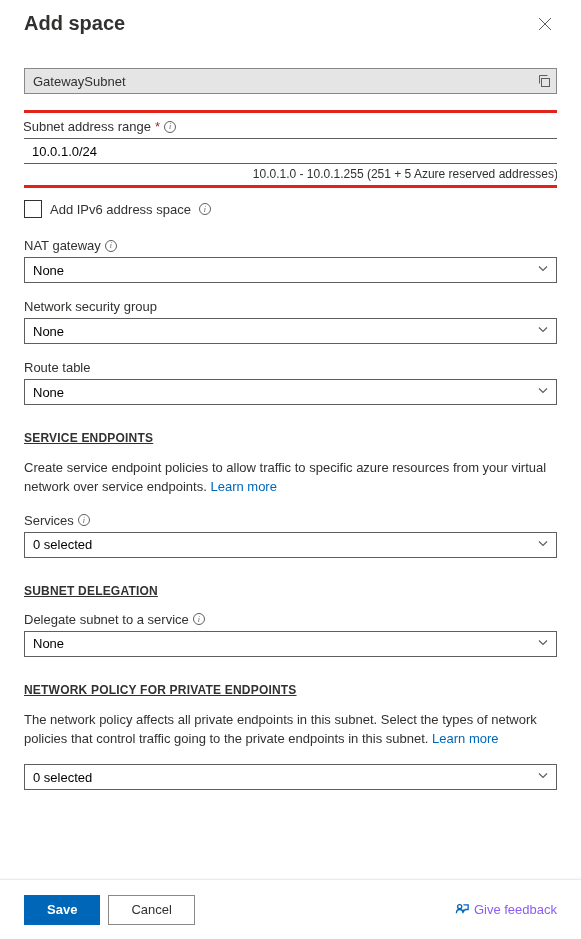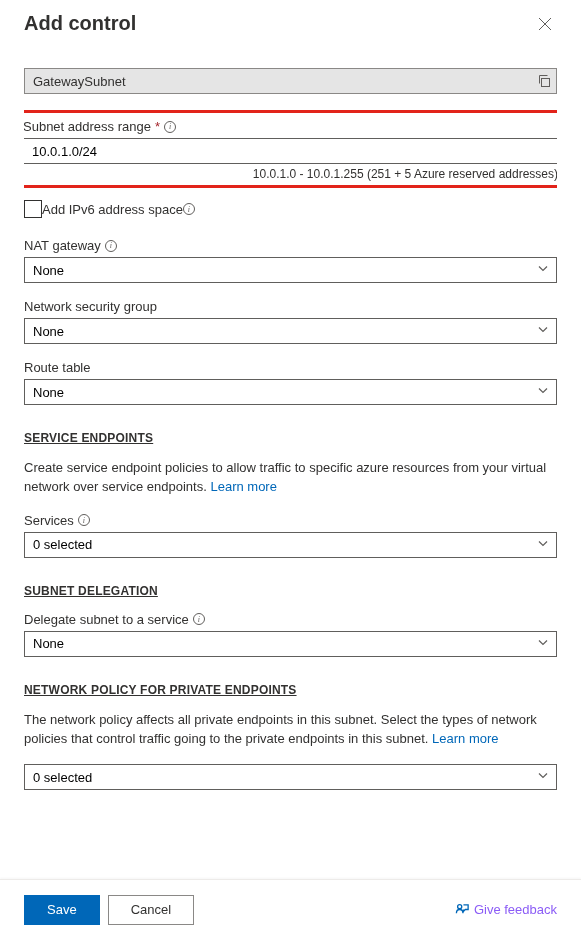--- a/index.html
+++ b/index.html
@@ -101,20 +101,21 @@
     }
     .helper-right {
       text-align: right;
       font-size: 12px;
       color: #323130;
       margin-top: 3px;
     }
     .checkbox-row {
       display: flex;
       align-items: center;
+      gap: 8px;
       margin-bottom: 20px;
       margin-top: 4px;
     }
     .checkbox {
       width: 18px; height: 18px;
       border: 1px solid #323130;
       background: #fff;
     }
     .select-wrap {
       position: relative;
@@ -163,21 +164,21 @@
       height: 30px;
       padding: 0 22px;
       font-size: 13px;
       cursor: pointer;
       font-family: inherit;
     }
     .btn-primary {
       background: #0067b8;
       color: #fff;
       border: 1px solid #0067b8;
-      font-weight: 400;
+      font-weight: 700;
     }
     .btn-secondary {
       background: #fff;
       color: #323130;
       border: 1px solid #8a8886;
     }
     .feedback {
       display: flex;
       align-items: center;
       gap: 4px;
@@ -187,21 +188,21 @@
     }
     .feedback svg { width: 15px; height: 15px; stroke: #0067b8; fill: none; stroke-width: 1.4; }
     .content::-webkit-scrollbar { width: 4px; }
     .content::-webkit-scrollbar-thumb { background: #c8c6c4; }
   </style>
 </head>
 <body>
 
 <div class="panel">
   <div class="header">
-    <div class="title">Add control</div>
+    <div class="title">Add space</div>
     <div class="close-btn">
       <svg viewBox="0 0 14 14">
           <line x1="1" y1="1" x2="13" y2="13"></line>
           <line x1="13" y1="1" x2="1" y2="13"></line>
         </svg>
     </div>
   </div>
 
   <div class="content">
 

